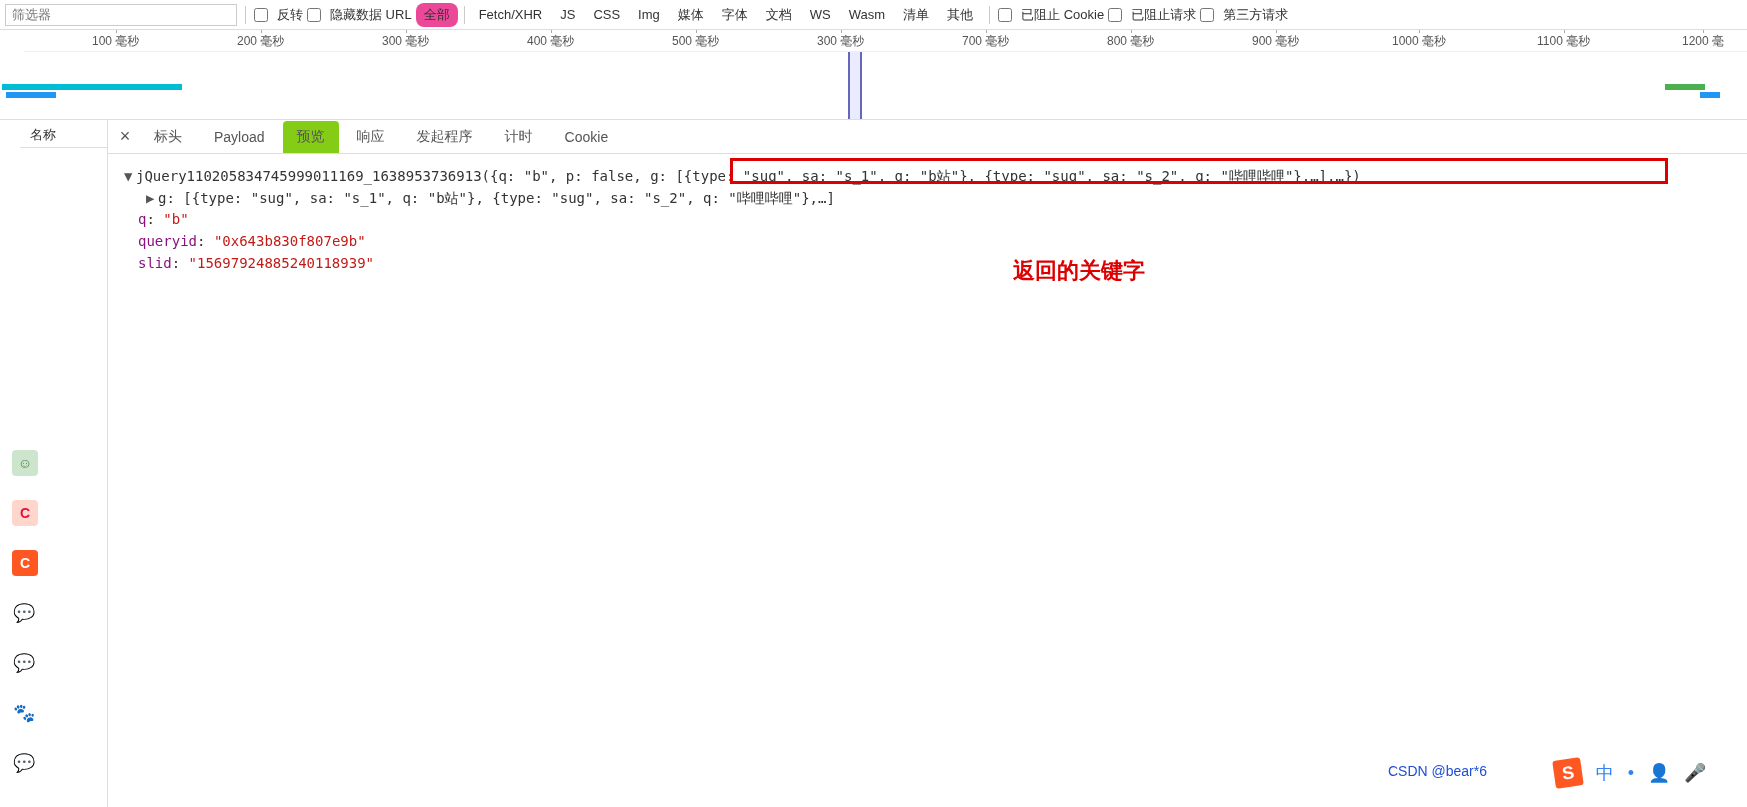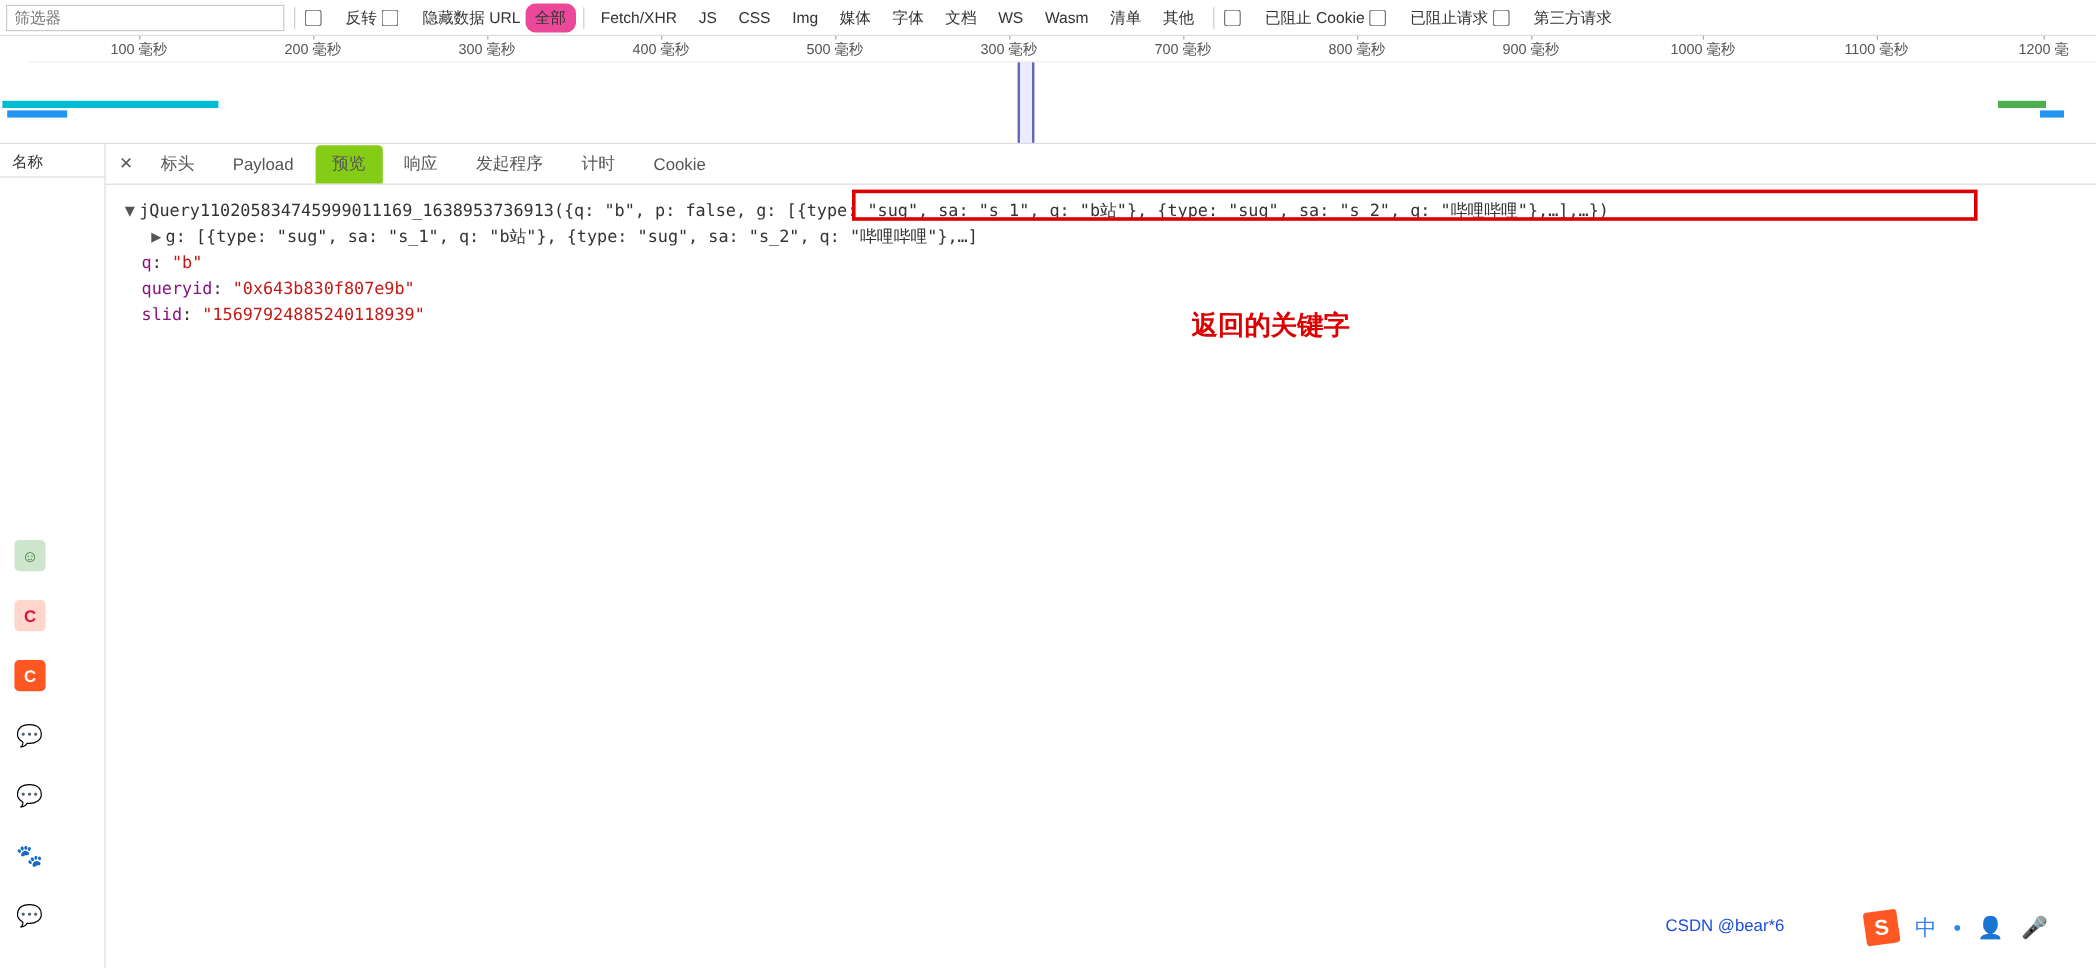--- a/index.html
+++ b/index.html
@@ -1,39 +1,39 @@
 <!DOCTYPE html>
 <html><head>
 <meta charset="utf-8">
 <style>
 * { margin: 0; padding: 0; box-sizing: border-box; }
 body { font-family: Arial, sans-serif; font-size: 13px; color: #333; background: #fff; width: 1747px; height: 807px; position: relative; overflow: hidden; }
 
 .toolbar { display: flex; align-items: center; height: 30px; border-bottom: 1px solid #ddd; padding: 0 5px; gap: 4px; }
 .filter-input { width: 232px; height: 22px; border: 1px solid #ccc; padding: 0 6px; font-size: 13px; color: #888; outline: none; }
 .divider-v { width: 1px; height: 18px; background: #ccc; margin: 0 4px; }
-.chk { display: flex; align-items: center; gap: 20px; color: #333; white-space: nowrap; cursor: pointer; }
+.chk { display: flex; align-items: center; gap: 9px; color: #333; white-space: nowrap; cursor: pointer; }
 .chk input { width: 14px; height: 14px; }
 .type-filters { display: flex; align-items: center; gap: 2px; }
 .type-btn { padding: 3px 8px; border-radius: 8px; cursor: pointer; color: #333; white-space: nowrap; }
 .type-btn.active { background: #ec4899; }
 
 .timeline { height: 90px; border-bottom: 1px solid #ddd; position: relative; background: #fff; }
 .timeline-ruler { height: 22px; border-bottom: 1px solid #eee; position: relative; margin-left: 24px; }
 .tl-tick { position: absolute; top: 3px; font-size: 12px; color: #555; white-space: nowrap; }
 .tl-tick::before { content: ''; position: absolute; left: 50%; top: -3px; width: 1px; height: 3px; background: #aaa; }
 .tl-marker { position: absolute; top: 22px; bottom: 0; background: rgba(0,0,255,0.08); border-left: 2px solid #66b; border-right: 2px solid #66b; }
 .tl-bars { position: absolute; top: 24px; left: 0; right: 0; }
 .tl-bar { position: absolute; height: 6px; }
 .bar-green { background: #4caf50; }
 .bar-blue { background: #2196f3; }
 .bar-cyan { background: #00bcd4; }
 
 .main { display: flex; height: calc(100% - 120px); }
-.name-col { width: 88px; border-right: 1px solid #ddd; }
+.name-col { width: 88px; border-right: 1px solid #ddd; margin-left: 20px; }
 .name-header { height: 28px; padding: 6px 10px; font-size: 13px; border-bottom: 1px solid #ddd; }
 .detail { flex: 1; display: flex; flex-direction: column; }
 .tabs { display: flex; align-items: center; height: 34px; border-bottom: 1px solid #ddd; padding: 0 6px; gap: 4px; }
 .close-x { width: 22px; text-align: center; font-size: 18px; color: #555; cursor: pointer; }
 .tab { padding: 7px 14px; color: #555; cursor: pointer; font-size: 14px; }
 .tab.active { background: #84cc16; border-radius: 4px 4px 0 0; }
 
 .preview { padding: 12px 16px; font-family: Consolas, monospace; font-size: 14px; line-height: 1.55; position: relative; }
 .tree-row { white-space: nowrap; }
 .arrow { display: inline-block; width: 12px; color: #555; }

